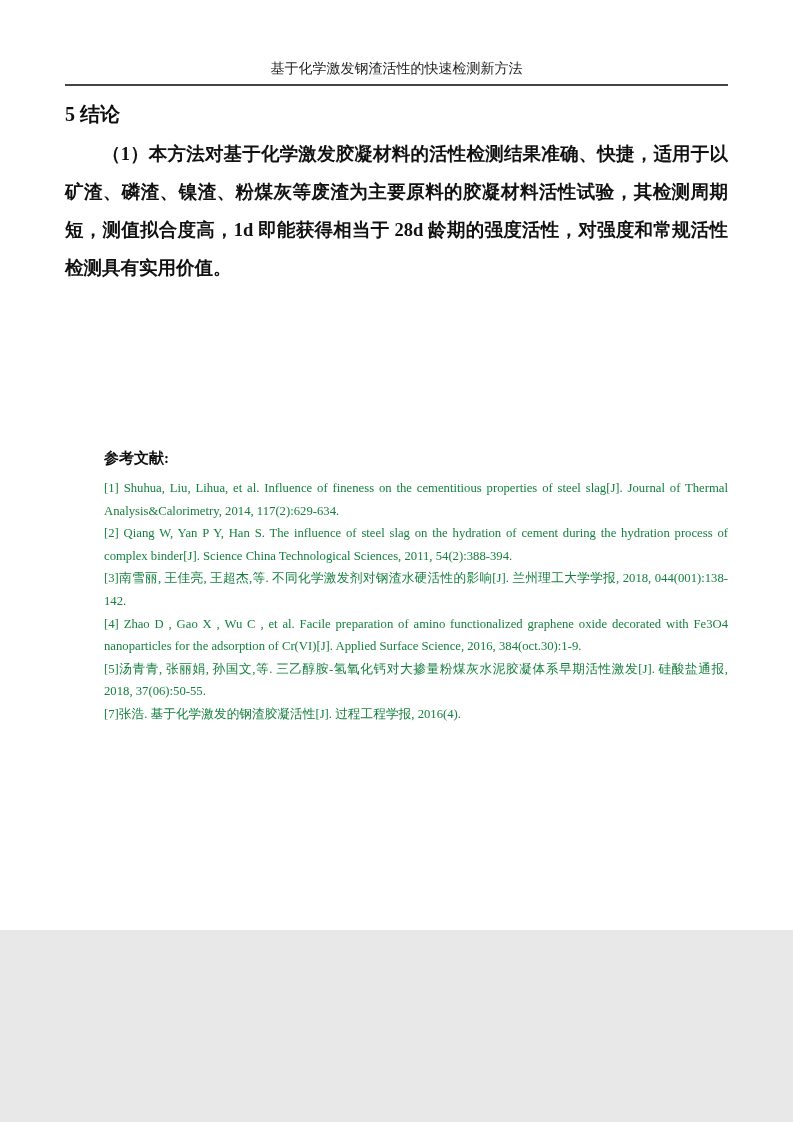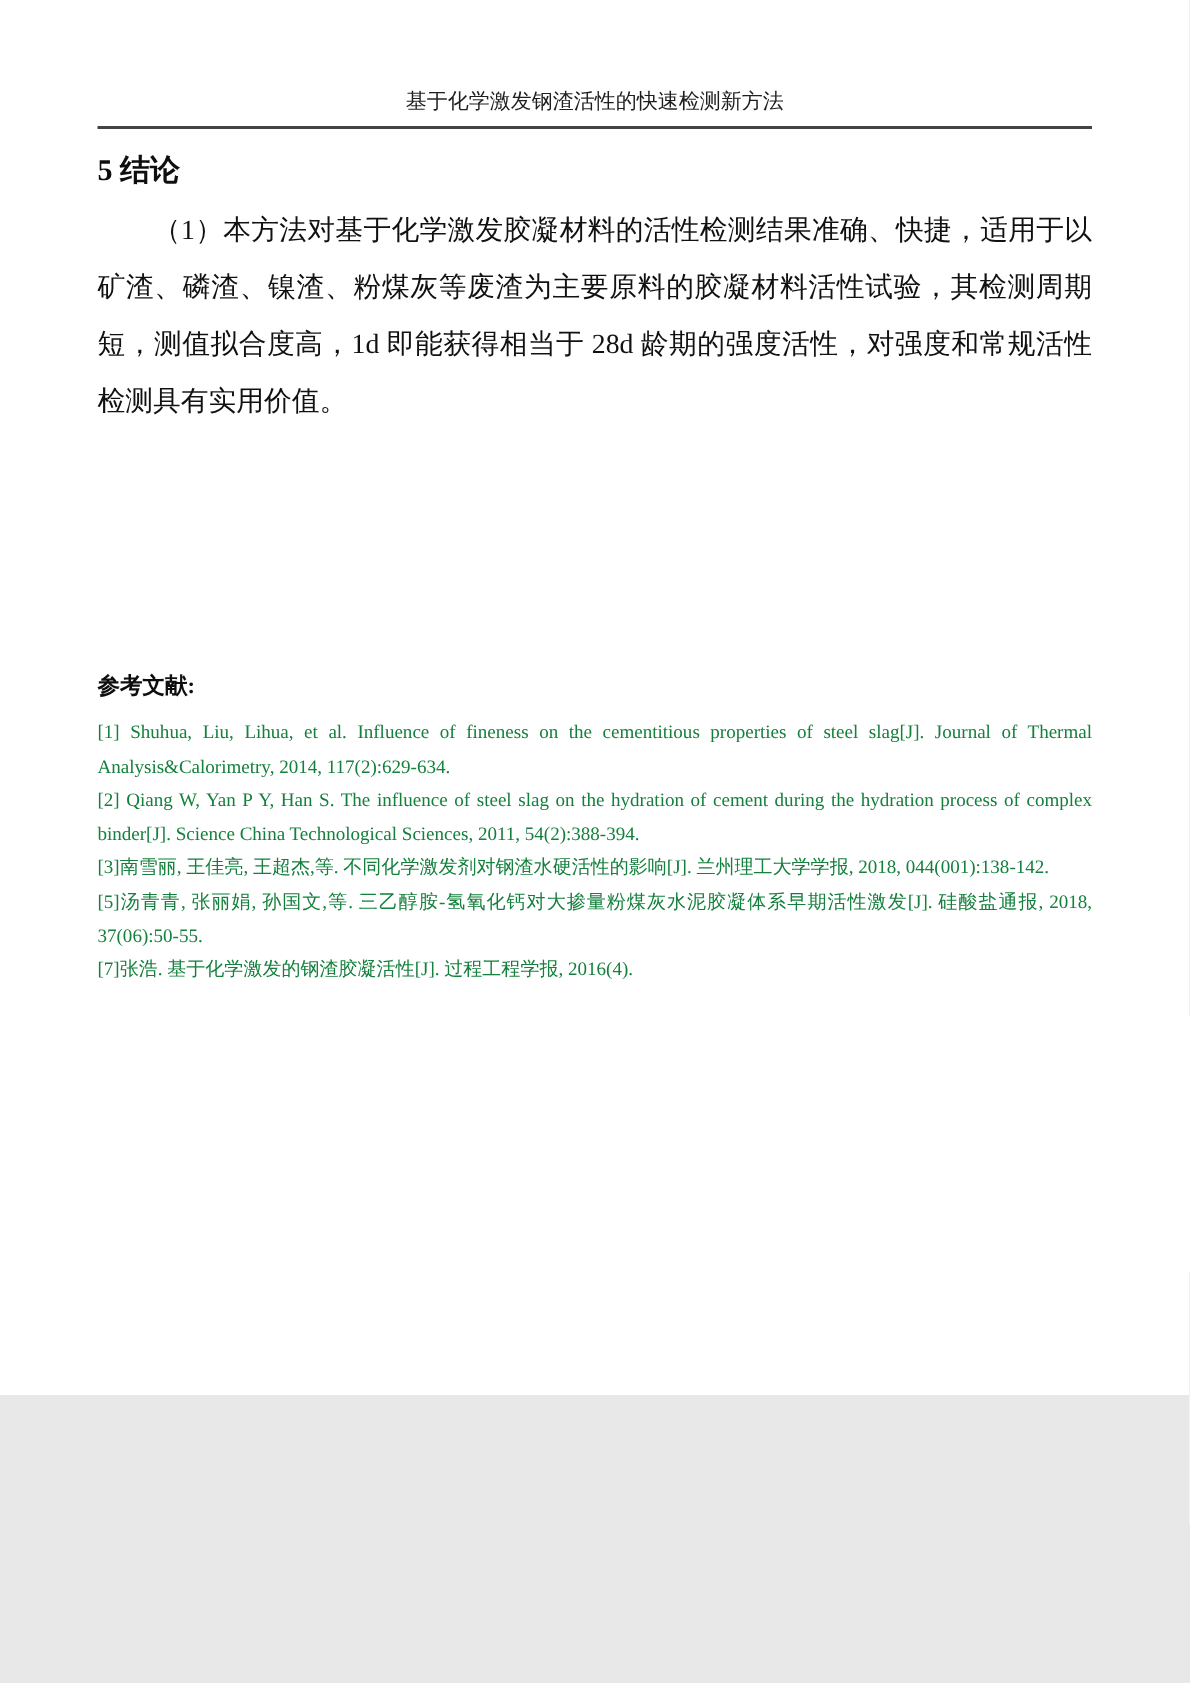--- a/index.html
+++ b/index.html
@@ -42,23 +42,25 @@
   .body-text {
     margin-top: 8px;
   }
   .body-text p {
     margin: 0;
     font-size: 18.5px;
     line-height: 38px;
     text-align: justify;
     text-indent: 2em;
     color: #111111;
+    font-weight: bold;
   }
   .references {
     margin-top: 161px;
+    margin-left: 39px;
   }
   .references-heading {
     margin: 0 0 9px 0;
     font-size: 15px;
     line-height: 20px;
     font-weight: 700;
     color: #0e0e0e;
   }
   .reference-item {
     font-size: 12.7px;
@@ -105,20 +107,21 @@
     <div class="body-text">
       <p>（1）本方法对基于化学激发胶凝材料的活性检测结果准确、快捷，适用于以矿渣、磷渣、镍渣、粉煤灰等废渣为主要原料的胶凝材料活性试验，其检测周期短，测值拟合度高，1d 即能获得相当于 28d 龄期的强度活性，对强度和常规活性检测具有实用价值。</p>
     </div>
 
     <section class="references">
       <h2 class="references-heading">参考文献:</h2>
 
       <div class="reference-item">[1] Shuhua, Liu, Lihua, et al. Influence of fineness on the cementitious properties of steel slag[J]. Journal of Thermal Analysis&amp;Calorimetry, 2014, 117(2):629-634.</div>
       <div class="reference-item">[2] Qiang W, Yan P Y, Han S. The influence of steel slag on the hydration of cement during the hydration process of complex binder[J]. Science China Technological Sciences, 2011, 54(2):388-394.</div>
       <div class="reference-item">[3]南雪丽, 王佳亮, 王超杰,等. 不同化学激发剂对钢渣水硬活性的影响[J]. 兰州理工大学学报, 2018, 044(001):138-142.</div>
+      <div class="reference-item">[4] Zhao D , Gao X , Wu C , et al. Facile preparation of amino functionalized graphene oxide decorated with Fe3O4 nanoparticles for the adsorption of Cr(VI)[J]. Applied Surface Science, 2016, 384(oct.30):1-9.</div>
       <div class="reference-item">[5]汤青青, 张丽娟, 孙国文,等. 三乙醇胺-氢氧化钙对大掺量粉煤灰水泥胶凝体系早期活性激发[J]. 硅酸盐通报, 2018, 37(06):50-55.</div>
       <div class="reference-item">[7]张浩. 基于化学激发的钢渣胶凝活性[J]. 过程工程学报, 2016(4).</div>
     </section>
 
   </div>
 
   <footer class="footer">
     <div class="footer-row">
       <div class="page-number">16</div>
       <div class="issue-label">2021.No.3</div>

